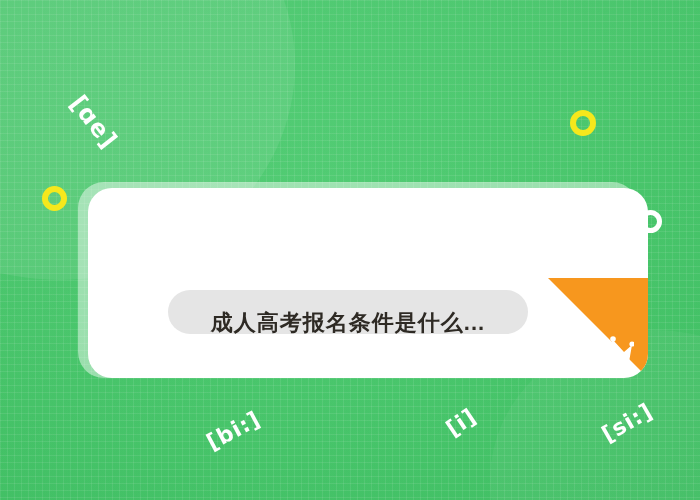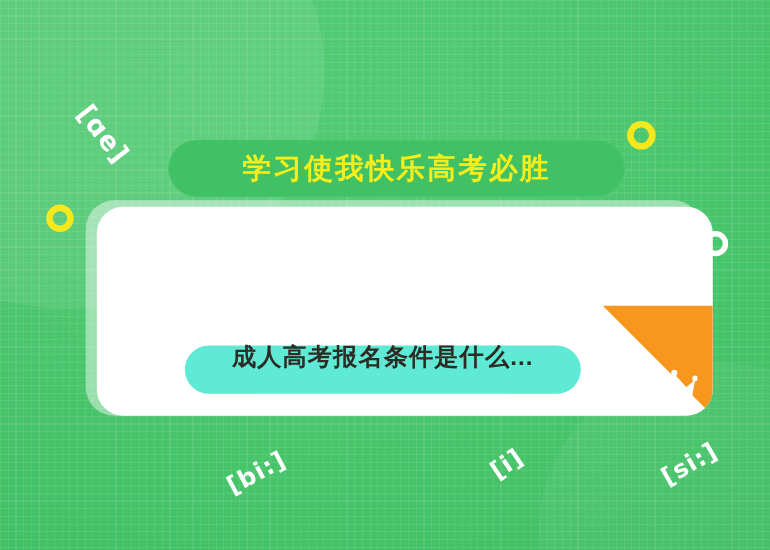--- a/index.html
+++ b/index.html
@@ -135,26 +135,26 @@
     font-size:56px;
     font-weight:bold;
     letter-spacing:2px;
     line-height:1;
     z-index:2;
   }
 
   
   .sub-pill{
     position:absolute;
-    left:80px;top:126px;
+    left:80px;top:102px;
     width:360px;height:44px;
     box-sizing:border-box;
     border-radius:22px;
-    background:#5eead4;
-    display:flex;align-items:flex-start;justify-content:center;
+    background:#e5e5e5;
+    display:flex;align-items:flex-end;justify-content:center;
     z-index:4;
   }
   .sub-pill-text{
     color:#2E2A24;
     font-size:22px;
     font-weight:bold;
     letter-spacing:1px;
     line-height:1;
   }
 </style>
@@ -171,23 +171,20 @@
 
   <div class="ring ring-y1"></div>
   <div class="ring ring-y2"></div>
   <div class="ring ring-w1"></div>
 
   <div class="phon phon-1">[ɑe]</div>
   <div class="phon phon-2">[bi:]</div>
   <div class="phon phon-3">[i]</div>
   <div class="phon phon-4">[si:]</div>
 
-  <div class="top-banner">
-    <span class="top-banner-text">学习使我快乐高考必胜</span>
-  </div>
 
   <div class="card-shadow"></div>
   <div class="card">
 
     <div class="corner-ribbon">
       <svg class="crown-icon" viewBox="0 0 42 30">
         <path d="M2 9 L10 16 L21 4 L32 16 L40 9 L37 26 L5 26 Z" fill="#FFFFFF"></path>
         <rect x="5" y="25" width="32" height="4" rx="1.5" fill="#FFFFFF"></rect>
         <circle cx="2" cy="8" r="2.6" fill="#FFFFFF"></circle>
         <circle cx="40" cy="8" r="2.6" fill="#FFFFFF"></circle>

